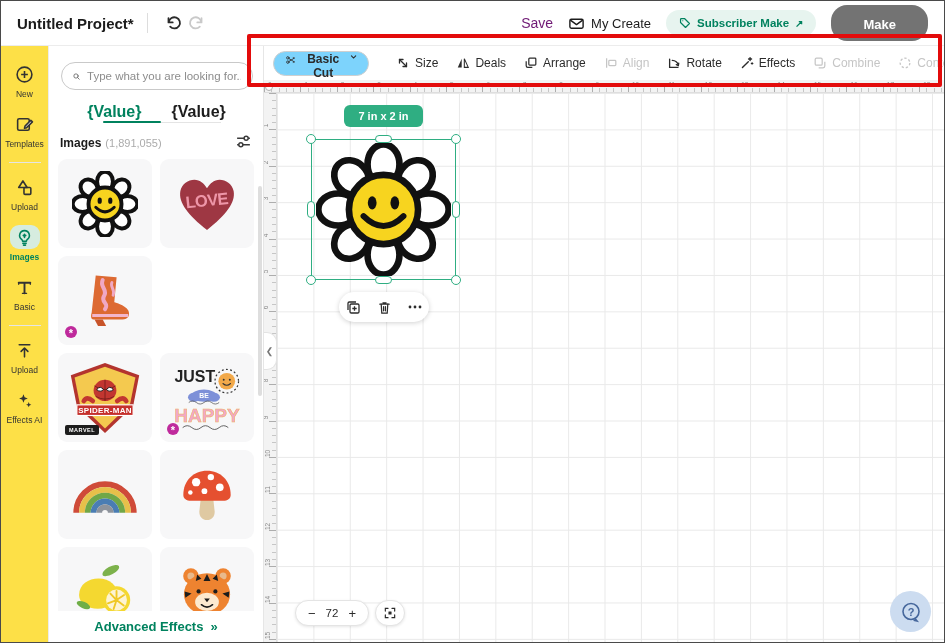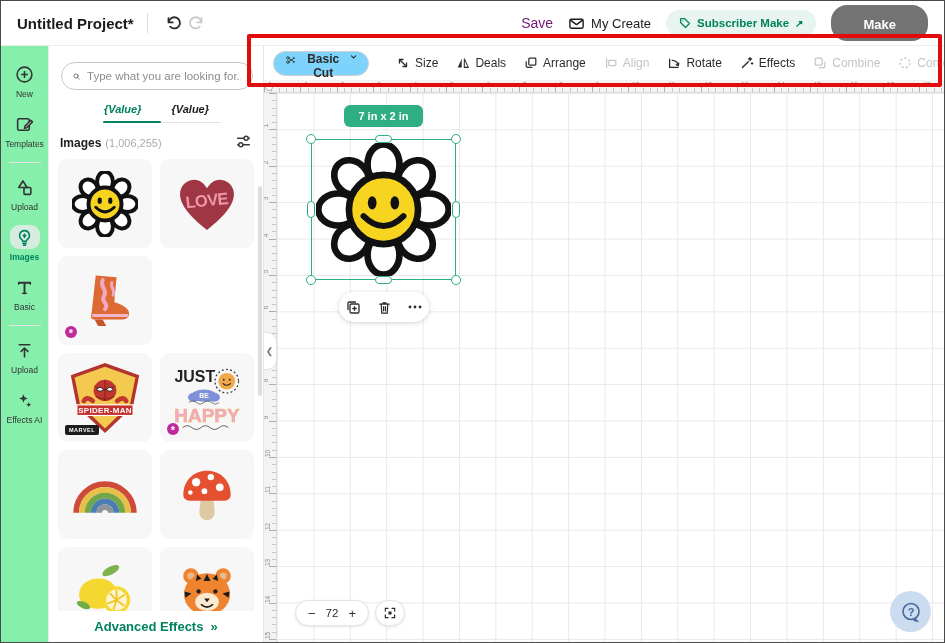--- a/index.html
+++ b/index.html
@@ -13,36 +13,36 @@
   .icon-btn { background:none; border:none; width:24px; height:24px; display:flex; align-items:center; justify-content:center; color:#2b2b2b; cursor:pointer; }
   .icon-btn.dim { color:#c9c9c9; }
   .hdr-right { margin-left:auto; display:flex; align-items:center; gap:15px; }
   .save-lbl { font-size:14px; color:#701a75; }
   .mystuff { display:flex; align-items:center; gap:6px; font-size:13px; color:#1c1c1c; background:none; border:none; cursor:pointer; }
   .deals { display:flex; align-items:center; gap:6px; background:#e7f4ef; border:none; color:#00825e; font-size:11.5px; font-weight:bold; height:26px; padding:0 13px; border-radius:14px; cursor:pointer; }
   .deals .arrow { font-size:10px; }
   .make-btn { background:#737373; border:none; color:#fff; font-size:13px; font-weight:bold; height:36px; padding:12px 32px; border-radius:16px; cursor:pointer; }
 
   
-  .sidebar { position:absolute; left:0; top:45px; width:48px; bottom:0; background:#86efac; border-right:1px solid #ececec; display:flex; flex-direction:column; align-items:center; padding-top:10px; z-index:30; }
+  .sidebar { position:absolute; left:0; top:45px; width:48px; bottom:0; background:#fde047; border-right:1px solid #ececec; display:flex; flex-direction:column; align-items:center; padding-top:10px; z-index:30; }
   .sb-item { width:46px; background:none; border:none; display:flex; flex-direction:column; align-items:center; gap:3px; padding:6px 0 7px; color:#333; cursor:pointer; }
   .sb-item .ic { width:30px; height:24px; display:flex; align-items:center; justify-content:center; border-radius:9px; }
   .sb-item .lbl { font-size:8.5px; color:#333; }
   .sb-item.active { color:#00825e; }
   .sb-item.active .ic { background:#d6ecdf; }
   .sb-item.active .lbl { color:#00825e; font-weight:bold; }
   .sb-div { width:32px; height:1px; background:#e5e5e5; margin:6px 0; }
 
   
   .panel { position:absolute; left:48px; top:45px; width:215px; bottom:0; background:#fff; border-right:1px solid #e6e6e6; z-index:25; overflow:hidden; }
   .search { position:absolute; left:12px; top:16px; width:192px; height:28px; border:1px solid #c9c9c9; border-radius:15px; display:flex; align-items:center; gap:7px; padding:0 11px; background:#fff; }
   .search input { border:none; outline:none; flex:1; font-size:11.5px; color:#333; background:transparent; }
   .search input::placeholder { color:#8d8d8d; }
   .tabs { position:absolute; left:0; top:54px; width:215px; display:flex; justify-content:center; gap:26px; }
-  .tab { background:none; border:none; font-size:11px; font-weight:bold; color:#1c1c1c; cursor:pointer; padding:3px 2px;font-style:italic; }
+  .tab { background:none; border:none; font-size:16px; font-weight:bold; color:#1c1c1c; cursor:pointer; padding:3px 2px; }
   .tab.active { color:#00825e; }
   .tab-track { position:absolute; left:54px; top:76px; width:118px; height:1px; background:#e4e4e4; }
   .tab-ink { position:absolute; left:54px; top:74.5px; width:58px; height:2.5px; background:#00825e; border-radius:2px; }
   .imgs-row { position:absolute; left:11px; top:87px; width:193px; display:flex; align-items:center; }
   .imgs-label { font-size:12px; font-weight:bold; color:#1c1c1c; }
   .imgs-count { font-size:11px; color:#ababab; margin-left:4px; }
   .filter-btn { margin-left:auto; background:none; border:none; color:#3a3a3a; cursor:pointer; width:20px; height:20px; }
   .grid { position:absolute; left:0; top:110px; width:215px; bottom:0; }
   .tile { position:absolute; width:94px; height:89px; background:#f7f7f8; border-radius:9px; display:flex; align-items:center; justify-content:center; cursor:pointer; overflow:hidden; }
   .tile.c1 { left:9px; } .tile.c2 { left:111px; }
@@ -219,21 +219,21 @@
       <input type="text" placeholder="Type what you are looking for..." style="">
     </div>
     <div class="tabs">
       <button class="tab active">{Value}</button>
       <button class="tab">{Value}</button>
     </div>
     <span class="tab-track"></span>
     <span class="tab-ink"></span>
     <div class="imgs-row">
       <span class="imgs-label">Images</span>
-      <span class="imgs-count">(1,006,255)</span>
+      <span class="imgs-count">(1,891,055)</span>
       <button class="filter-btn">
         <svg width="17" height="17" viewBox="0 0 16 16" fill="none" stroke="currentColor" stroke-width="1.4">
             <path d="M2 5 h12 M2 11 h12"></path>
             <circle cx="10.5" cy="5" r="1.9" fill="#fff"></circle>
             <circle cx="5.5" cy="11" r="1.9" fill="#fff"></circle>
           </svg>
       </button>
     </div>
 
     <div class="grid">

